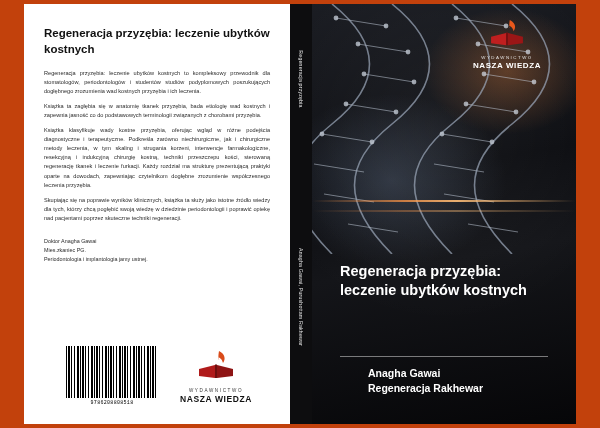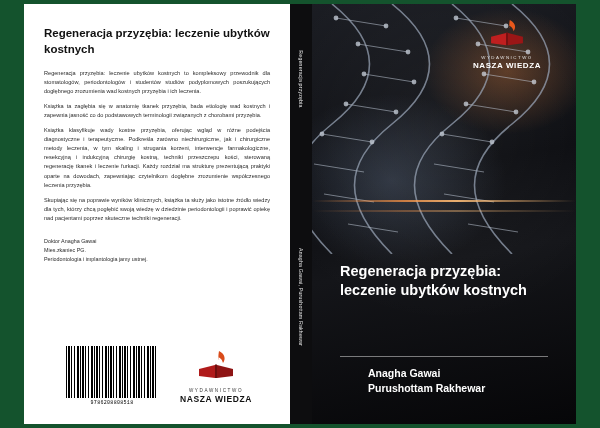--- a/index.html
+++ b/index.html
@@ -10,21 +10,21 @@
   body {
     width: 600px;
     height: 428px;
     font-family: "Liberation Sans", sans-serif;
     overflow: hidden;
   }
   .cover {
     position: relative;
     width: 600px;
     height: 428px;
-    background: #14532d;
+    background: #c2410c;
   }
 
   
   .back-cover {
     position: absolute;
     left: 24px;
     top: 4px;
     width: 266px;
     height: 420px;
     background: #ffffff;
@@ -331,17 +331,17 @@
         <path d="M24 2 C30 5 31 10 28 14 C27 10 25 9 23 8 C26 12 22 13 24 2 Z" fill="#e8581c"></path>
       </svg>
       <div class="pub-name-small-l">WYDAWNICTWO</div>
       <div class="pub-name-big-l">NASZA WIEDZA</div>
     </div>
 
     <div class="front-title">Regeneracja przyzębia: leczenie ubytków kostnych</div>
     <div class="front-rule"></div>
     <div class="front-authors">
       <div>Anagha Gawai</div>
-      <div>Purushottam Rakhewar</div>
+      <div>Regeneracja Rakhewar</div>
     </div>
   </div>
 
 </div>
 
 </body></html>

